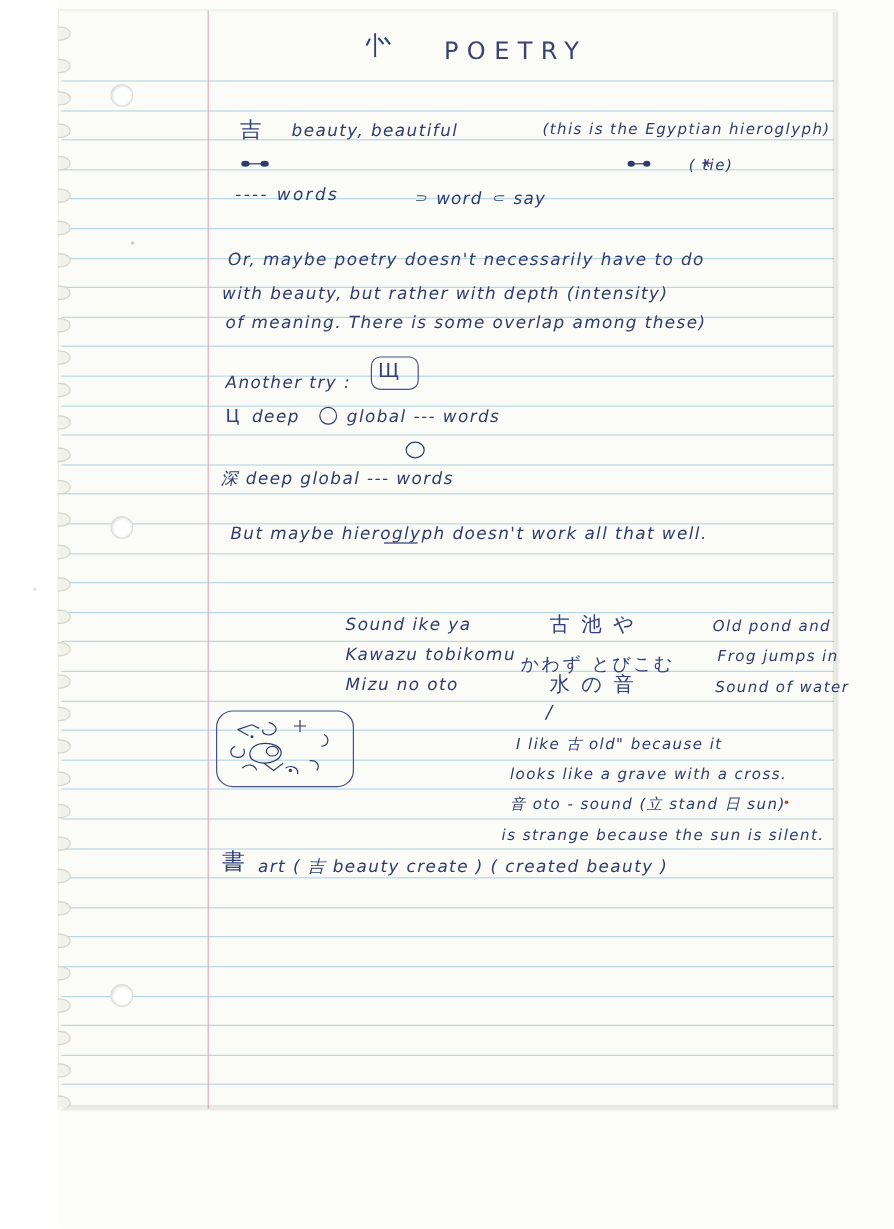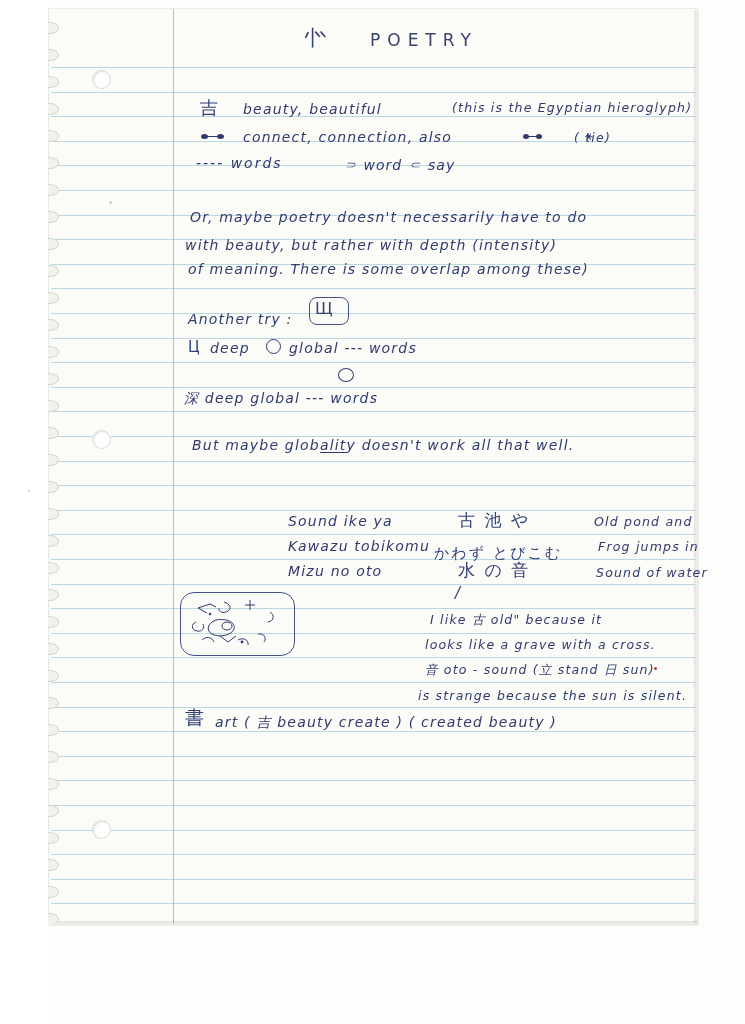--- a/index.html
+++ b/index.html
@@ -128,21 +128,21 @@
     transform-origin: left center;
   }
   .hw.cjk {
     font-style: normal;
     letter-spacing: 2px;
     color: #33407a;
   }
   .title {
     font-style: normal;
     letter-spacing: 7px;
-    font-size: 17px;
+    font-size: 20px;
     color: #3a4272;
   }
   .small { font-size: 12.5px; }
 
   
   .glyph-box {
     position: absolute;
     border: 1px solid #46518a;
     border-radius: 8px;
   }
@@ -270,21 +270,20 @@
   <div class="hw cjk" style="left:305px; top:24px; font-size:21px;">㣺</div>
   <div class="hw title" style="left:370px; top:30px;">POETRY</div>
 
   <div class="hw cjk" style="left:200px; top:96px; font-size:18px;">吉</div>
   <div class="hw" style="left:243px; top:101px;">beauty, beautiful</div>
   <div class="hw small" style="left:452px; top:100px;">(this is the Egyptian hieroglyph)</div>
 
   <div class="ink-dot" style="left:201px; top:134px; width:7px; height:5px;"></div>
   <div class="ink-line" style="left:207px; top:136px; width:12px; height:1px;"></div>
   <div class="ink-dot" style="left:217px; top:134px; width:7px; height:5px;"></div>
-  <div class="hw" style="left:243px; top:129px;">connect, connection, also</div>
   <div class="ink-dot" style="left:523px; top:134px; width:6px; height:5px;"></div>
   <div class="ink-line" style="left:528px; top:136px; width:10px; height:1px;"></div>
   <div class="ink-dot" style="left:536px; top:134px; width:6px; height:5px;"></div>
   <div class="hw small" style="left:574px; top:130px;">(   tie)</div>
   <div class="hw cjk" style="left:585px; top:128px; font-size:13px;">⚹</div>
 
   <div class="hw" style="left:196px; top:155px; letter-spacing:2px;">----  words</div>
   <div class="hw" style="left:343px; top:155px; letter-spacing:1px;">⸧ word ⸦ say</div>
 
   <div class="hw" style="left:190px; top:209px;">Or, maybe poetry doesn't necessarily have to do</div>
@@ -296,21 +295,21 @@
   <div class="hw cjk" style="left:315px; top:299px; font-size:16px;">Щ</div>
 
   <div class="hw cjk" style="left:188px; top:338px; font-size:15px;">Ц</div>
   <div class="hw" style="left:210px; top:340px;">deep</div>
   <div class="circle-o" style="left:266px; top:339px; width:13px; height:13px;"></div>
   <div class="hw" style="left:289px; top:340px;">global   --- words</div>
 
   <div class="circle-o" style="left:338px; top:368px; width:14px; height:12px;"></div>
   <div class="hw" style="left:184px; top:390px;">深   deep   global   --- words</div>
 
-  <div class="hw" style="left:192px; top:437px;">But maybe globality doesn't work all that well.</div>
+  <div class="hw" style="left:192px; top:437px;">But maybe hieroglyph doesn't work all that well.</div>
   <div class="underline" style="left:320px; top:452px; width:28px;"></div>
   <div class="hw" style="left:185px; top:462px;"></div>
   <div class="hw" style="left:190px; top:487px;"></div>
 
   <div class="hw" style="left:288px; top:513px;">Sound ike ya</div>
   <div class="hw" style="left:288px; top:538px;">Kawazu tobikomu</div>
   <div class="hw" style="left:288px; top:563px;">Mizu no oto</div>
 
   <div class="hw cjk" style="left:458px; top:509px; font-size:17px;">古 池 や</div>
   <div class="hw cjk" style="left:434px; top:544px; font-size:15px;">かわず とびこむ</div>

